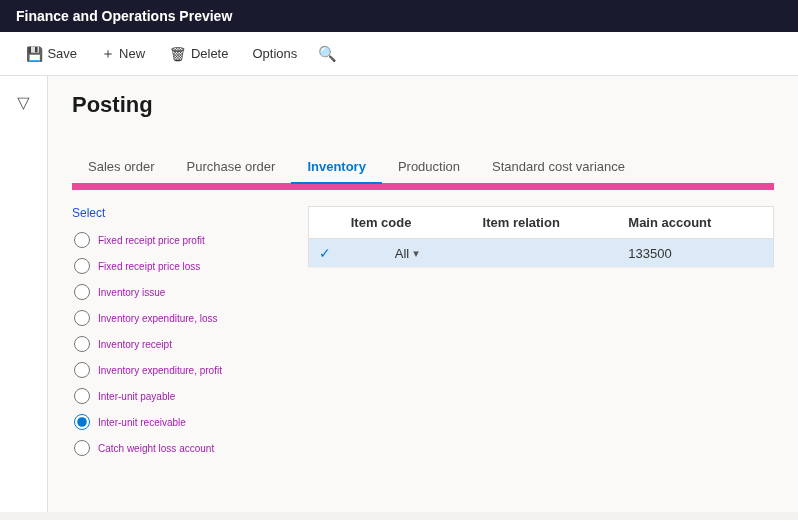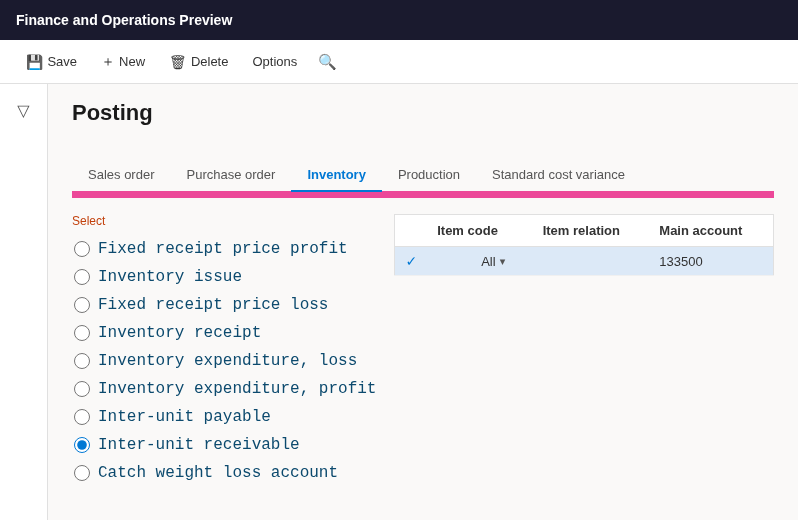--- a/index.html
+++ b/index.html
@@ -3,21 +3,21 @@
   <meta charset="utf-8">
   <style>
     * { box-sizing: border-box; margin: 0; padding: 0; }
     body { font-family: 'Segoe UI', Arial, sans-serif; font-size: 13px; background: #f3f2f1; width: 798px; height: 520px; overflow: hidden; }
 
     
     .top-bar {
       background: #1a1a2e;
       color: white;
       padding: 0 16px;
-      height: 40px;
+      height: 32px;
       display: flex;
       align-items: center;
     }
     .top-bar-title { font-size: 14px; font-weight: 600; color: white; }
 
     
     .toolbar {
       background: white;
       border-bottom: 1px solid #e0e0e0;
       padding: 0 16px;
@@ -125,38 +125,38 @@
     
     .content-panel {
       display: flex;
       gap: 16px;
     }
 
     
     .select-section { min-width: 220px; }
     .select-label {
       font-size: 12px;
-      color: #c2410c;
+      color: #1d4ed8;
       margin-bottom: 8px;
     }
     .radio-list { display: flex; flex-direction: column; gap: 2px; }
     .radio-item {
       display: flex;
       align-items: center;
       gap: 8px;
       padding: 4px 2px;
       cursor: pointer;
     }
     .radio-item input[type="radio"] {
       width: 16px;
       height: 16px;
       accent-color: #0078d4;
       cursor: pointer;
     }
-    .radio-label { font-size: 16px; color: #0c4a6e; cursor: pointer; font-family: Liberation Mono, monospace; }
+    .radio-label { font-size: 10px; color: #a21caf; cursor: pointer; }
 
     
     .data-grid { flex: 1; }
     .grid-table {
       width: 100%;
       border-collapse: collapse;
       background: #fdba74;
       border: 1px solid #e0e0e0;
     }
     .grid-table th {
@@ -242,33 +242,33 @@
 
       <div class="select-section">
         <div class="select-label">Select</div>
         <div class="radio-list" id="radio-list">
             <div class="radio-item">
               <input type="radio" name="select-group" style="">
               <span class="radio-label">Fixed receipt price profit</span>
             </div>
             <div class="radio-item">
               <input type="radio" name="select-group" style="">
+              <span class="radio-label">Fixed receipt price loss</span>
+            </div>
+            <div class="radio-item">
+              <input type="radio" name="select-group" style="">
               <span class="radio-label">Inventory issue</span>
             </div>
             <div class="radio-item">
               <input type="radio" name="select-group" style="">
-              <span class="radio-label">Fixed receipt price loss</span>
+              <span class="radio-label">Inventory expenditure, loss</span>
             </div>
             <div class="radio-item">
               <input type="radio" name="select-group" style="">
               <span class="radio-label">Inventory receipt</span>
-            </div>
-            <div class="radio-item">
-              <input type="radio" name="select-group" style="">
-              <span class="radio-label">Inventory expenditure, loss</span>
             </div>
             <div class="radio-item">
               <input type="radio" name="select-group" style="">
               <span class="radio-label">Inventory expenditure, profit</span>
             </div>
             <div class="radio-item">
               <input type="radio" name="select-group" style="">
               <span class="radio-label">Inter-unit payable</span>
             </div>
             <div class="radio-item">

